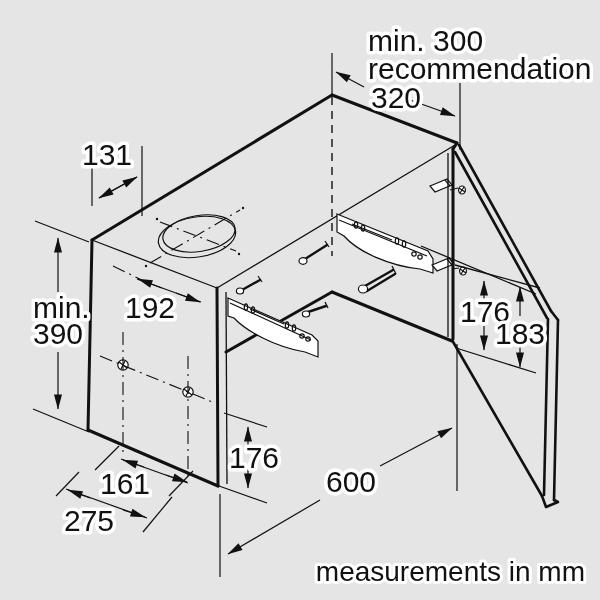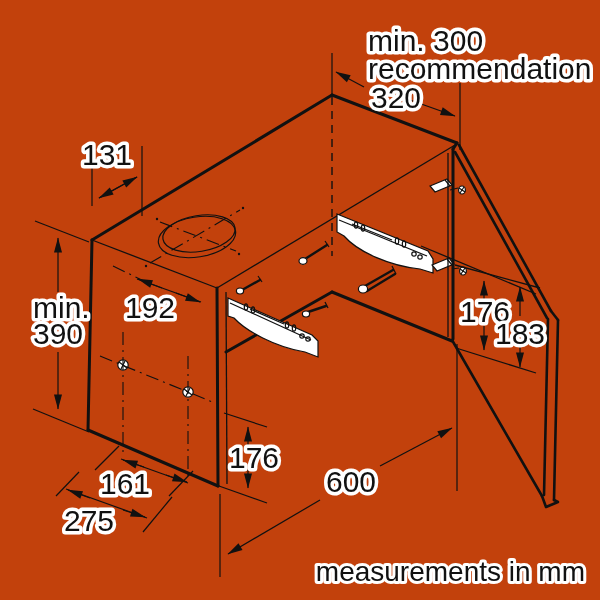--- a/index.html
+++ b/index.html
@@ -1,16 +1,16 @@
 <!DOCTYPE html>
 <html><head>
 <meta charset="utf-8">
 <style>
   html,body{margin:0;padding:0;background:#ffffff;}
-  .stage{width:600px;height:600px;background:#c2410c;position:relative;overflow:hidden;}
+  .stage{width:600px;height:600px;background:#e5e5e5;position:relative;overflow:hidden;}
   svg{display:block;}
   .b  {stroke:#111;stroke-width:3;fill:none;stroke-linecap:round;stroke-linejoin:round;}
   .b2 {stroke:#111;stroke-width:2.6;fill:none;stroke-linecap:round;stroke-linejoin:round;}
   .t  {stroke:#111;stroke-width:1.3;fill:none;stroke-linecap:butt;}
   .tk {stroke:#111;stroke-width:1.2;fill:none;}
   .d  {stroke:#111;stroke-width:1.4;fill:none;stroke-dasharray:8 6;}
   .dd {stroke:#111;stroke-width:1.1;fill:none;stroke-dasharray:13 5 2 5;}
   .hw {stroke:#111;stroke-width:1.2;fill:#ffffff;}
   .hwl{stroke:#111;stroke-width:1.2;fill:none;}
   .shaft{stroke:#111;stroke-width:2.4;fill:none;stroke-linecap:round;}

